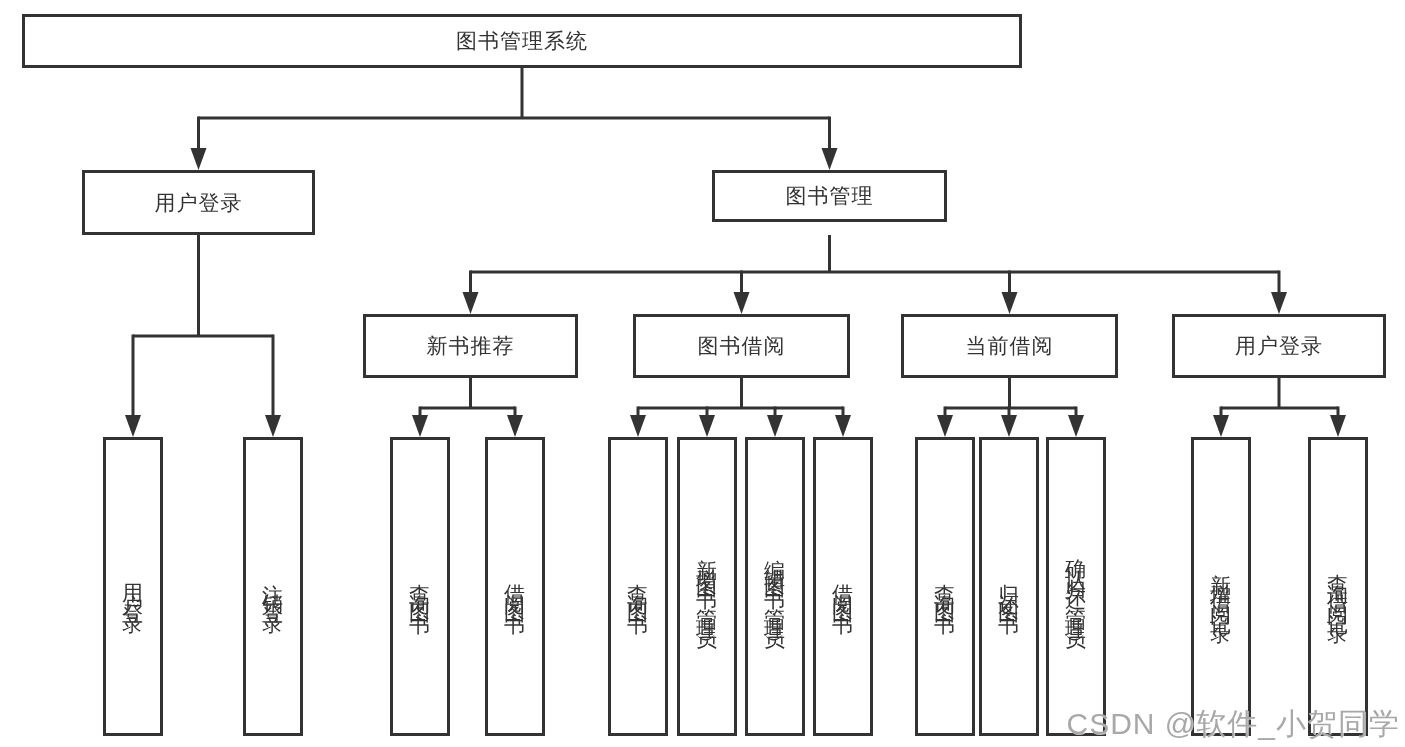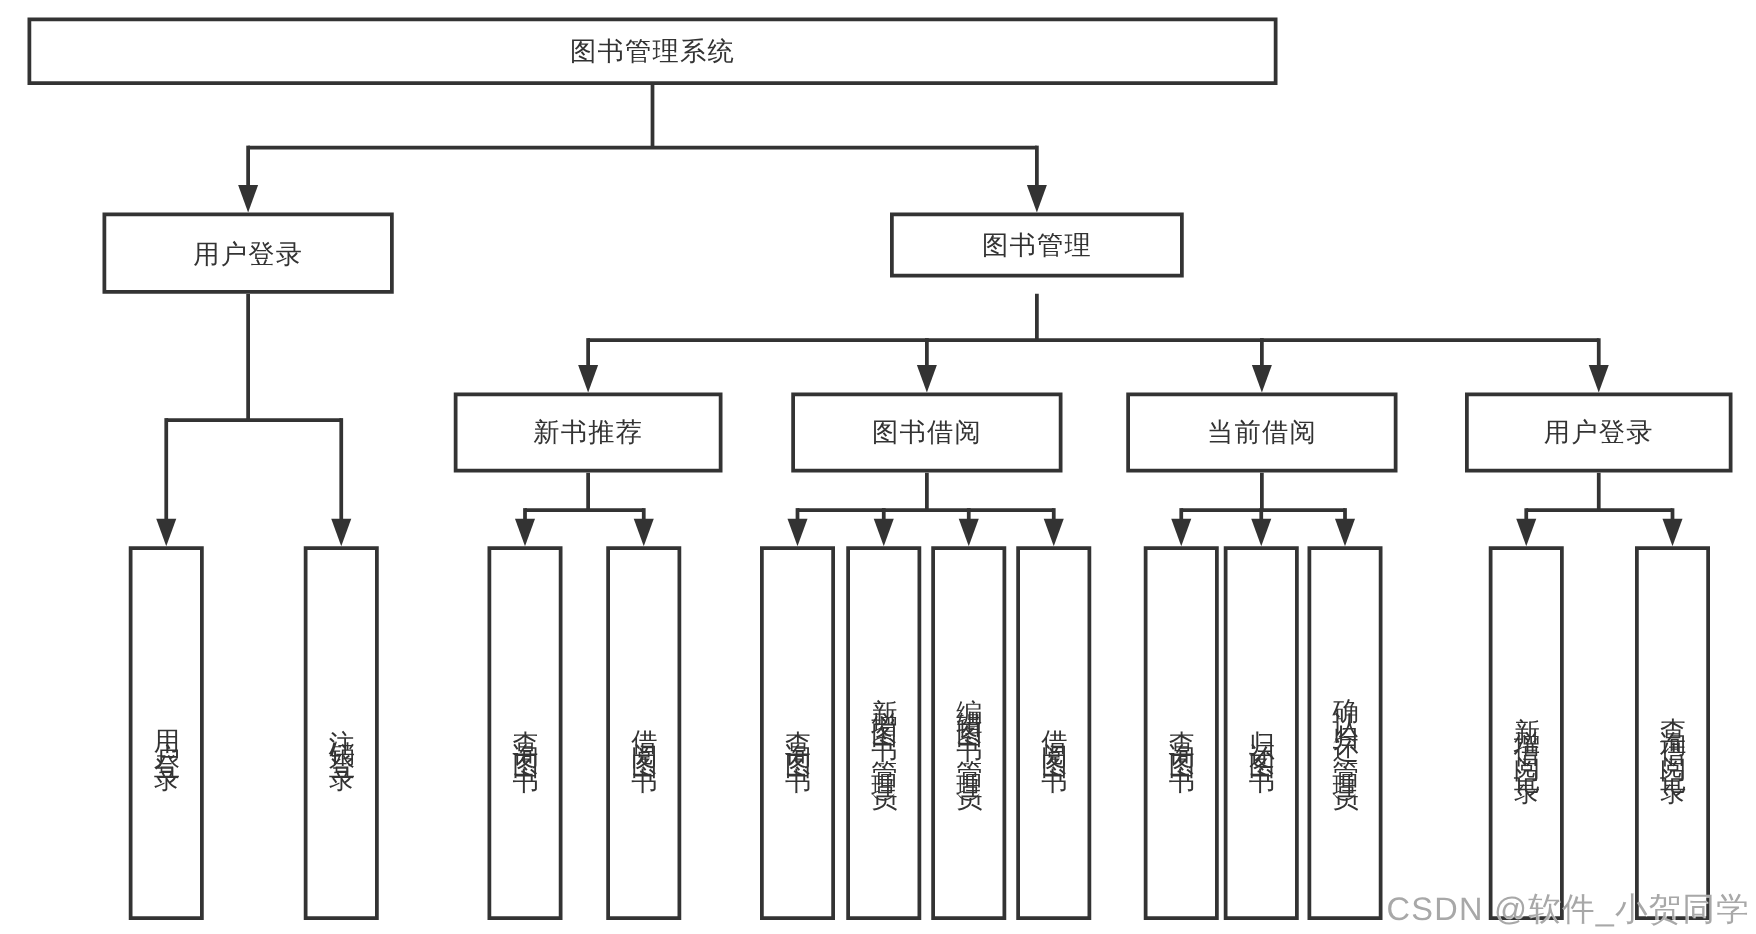--- a/index.html
+++ b/index.html
@@ -8,21 +8,21 @@
   .stage { position:relative; width:1405px; height:747px; background:var(--box-fill); overflow:hidden; }
   .connectors { position:absolute; left:0; top:0; color:var(--line); }
   .box { position:absolute; background:var(--box-fill); border:3px solid var(--line);
          display:flex; align-items:center; justify-content:center;
          color:var(--text); font-size:21px; letter-spacing:1px; white-space:nowrap; }
   .vbox { position:absolute; top:437px; width:60px; height:299px;
           background:var(--box-fill); border:3px solid var(--line);
           display:flex; align-items:center; justify-content:center; }
   .vbox span { writing-mode:vertical-lr; text-orientation:mixed;
                font-size:21px; letter-spacing:10px; color:var(--text); line-height:1; }
-  .watermark { position:absolute; right:5px; bottom:2px; font-size:26px; letter-spacing:1px;
+  .watermark { position:absolute; right:5px; bottom:2px; font-size:30px; letter-spacing:1px;
                color:var(--watermark); text-shadow:1px 1px 0 rgba(255,255,255,0.7); z-index:5; }
 </style>
 </head>
 <body>
 
 <div class="stage">
 
   <svg class="connectors" width="1405" height="747" viewBox="0 0 1405 747">
     <g stroke="currentColor" stroke-width="3" fill="none">
 

